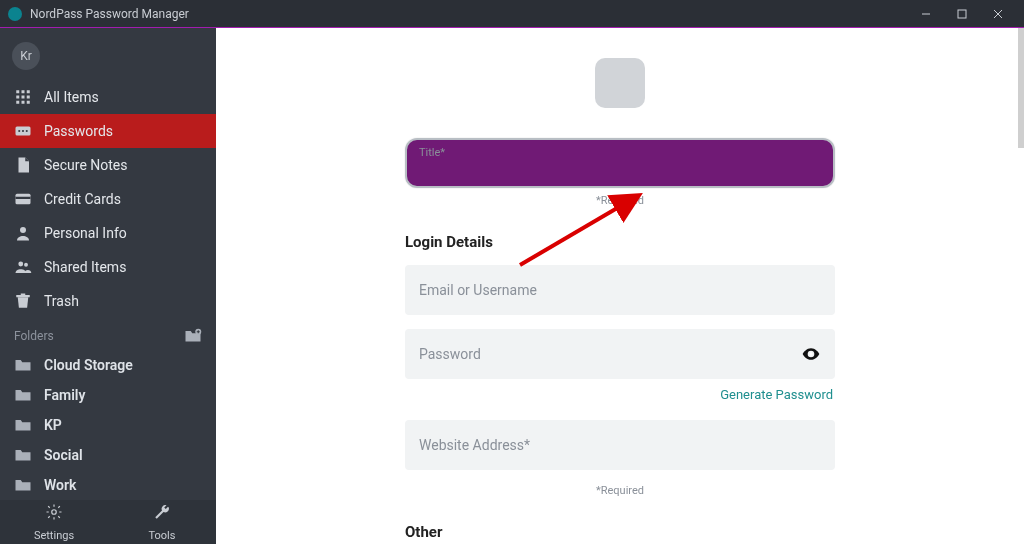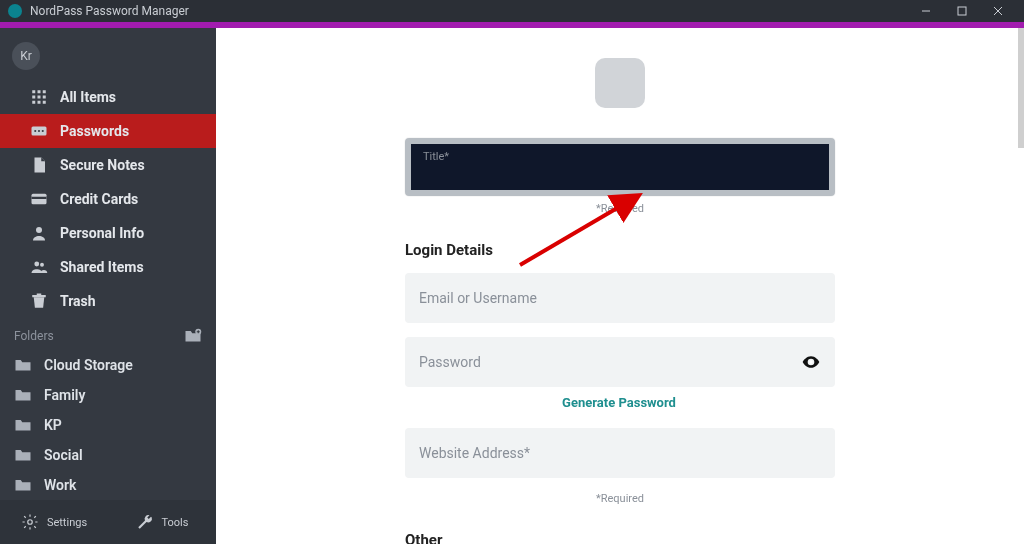--- a/index.html
+++ b/index.html
@@ -2,21 +2,21 @@
 <html><head>
 <meta charset="utf-8">
 <style>
   * { box-sizing: border-box; margin: 0; padding: 0; font-family: -apple-system, BlinkMacSystemFont, "Segoe UI", Roboto, sans-serif; }
   html, body { width: 1024px; height: 544px; overflow: hidden; background: #fff; }
 
   
   .titlebar {
     height: 28px; background: #2b2f36; color: #c9cdd3;
     display: flex; align-items: center; padding: 0 8px; font-size: 12px;
-    border-bottom: 6px solid #a21caf;
+    border-bottom: 1px solid #a21caf;
   }
   .titlebar .app-icon {
     width: 14px; height: 14px; border-radius: 50%; background: #0b838f;
     margin-right: 8px; display: inline-block;
   }
   .titlebar .title { flex: 0 0 auto; }
   .titlebar .spacer { flex: 1; }
   .win-btn {
     width: 36px; height: 28px; display: flex; align-items: center; justify-content: center;
     color: #c9cdd3; cursor: pointer;
@@ -42,21 +42,21 @@
     flex: 1; height: 30px; border-radius: 16px; background: #2a2e35;
     display: flex; align-items: center; padding: 0 12px; gap: 8px;
     color: #aab0b9; cursor: text;
   }
   .search-pill svg { width: 14px; height: 14px; flex: 0 0 auto; fill: #aab0b9; }
   .search-pill span { font-size: 14px; }
 
   .nav { list-style: none; }
   .nav-item {
     display: flex; align-items: center; gap: 12px;
-    padding: 8px 30px; cursor: pointer; font-weight: 700; color: #e4e7eb;
+    padding: 8px 14px; cursor: pointer; font-weight: 400; color: #e4e7eb;
   }
   .nav-item .icon { width: 18px; height: 18px; color: #c9cdd3; display: flex; }
   .nav-item.active { background: #b91c1c; }
 
   .folders-hdr {
     display: flex; align-items: center; justify-content: space-between;
     padding: 10px 14px 6px 14px; color: #8c929c; font-size: 12px;
   }
   .folders-hdr .icon { width: 18px; height: 16px; color: #aab0b9; }
 
@@ -65,40 +65,40 @@
     display: flex; align-items: flex-start; gap: 12px;
     padding: 7px 14px; cursor: pointer; color: #dfe3e8; font-weight: 600;
   }
   .folder-item .icon { width: 18px; height: 14px; color: #aab0b9; }
 
   .sb-footer {
     margin-top: auto; height: 52px; background: #2e333a;
     display: flex; justify-content: space-around; align-items: center;
   }
   .foot-btn {
-    flex: 1; display: flex; flex-direction: row; align-items: center; justify-content: center;
+    flex: 1; display: flex; flex-direction: column; align-items: center; justify-content: center;
     gap: 8px; color: #c9cdd3; cursor: pointer; font-size: 11px;
   }
   .foot-btn .icon { width: 18px; height: 18px; }
 
   
   .main {
     flex: 1; background: #fff; position: relative; overflow: auto;
     padding: 20px 0 40px 0;
   }
   .main-inner { width: 430px; margin: 0 auto; }
   .thumb {
     width: 50px; height: 50px; border-radius: 10px; background: #d1d4d8;
     margin: 10px auto 30px auto;
   }
 
   .fld-wrap { margin-bottom: 10px; }
   .fld {
-    width: 100%; border: 6px solid #c4b5fd; border-radius: 4px;
-    background: #0f172a; padding: 6px 12px 8px 12px;
+    width: 100%; border: 2px solid #c4b5fd; border-radius: 12px;
+    background: #701a75; padding: 6px 12px 8px 12px;
   }
   .fld.focus { border-color: #b8bec4; box-shadow: 0 0 0 1px rgba(0,0,0,0.03); }
   .fld-label { font-size: 11px; color: #8a9099; }
   .fld-input {
     width: 100%; border: none; outline: none; font-size: 14px; color: #222;
     padding-top: 2px; background: transparent;
   }
   .hint { font-size: 11px; color: #8a9099; margin: 6px 2px 0 2px; text-align: center; }
 
   .section-title {
@@ -111,22 +111,22 @@
     position: relative;
   }
   .soft-field input {
     flex: 1; border: none; outline: none; background: transparent;
     font-size: 14px; color: #222;
   }
   .soft-field input::placeholder { color: #8a9099; }
   .eye-icon { width: 20px; height: 20px; color: #111; cursor: pointer; }
 
   .link-right {
-    display: block; text-align: center; color: #1f8f8f; font-size: 13px;
-    font-weight: 700; cursor: pointer; margin: -6px 2px 18px 0;
+    display: block; text-align: right; color: #1f8f8f; font-size: 13px;
+    font-weight: 400; cursor: pointer; margin: -6px 2px 18px 0;
   }
 
   
   .arrow-overlay {
     position: absolute; left: 290px; top: 155px; width: 160px; height: 90px;
     pointer-events: none;
   }
 
   
   .right-scroll { position: absolute; right: 0; top: 0; width: 6px; height: 120px; background: #cfcfcf; }

